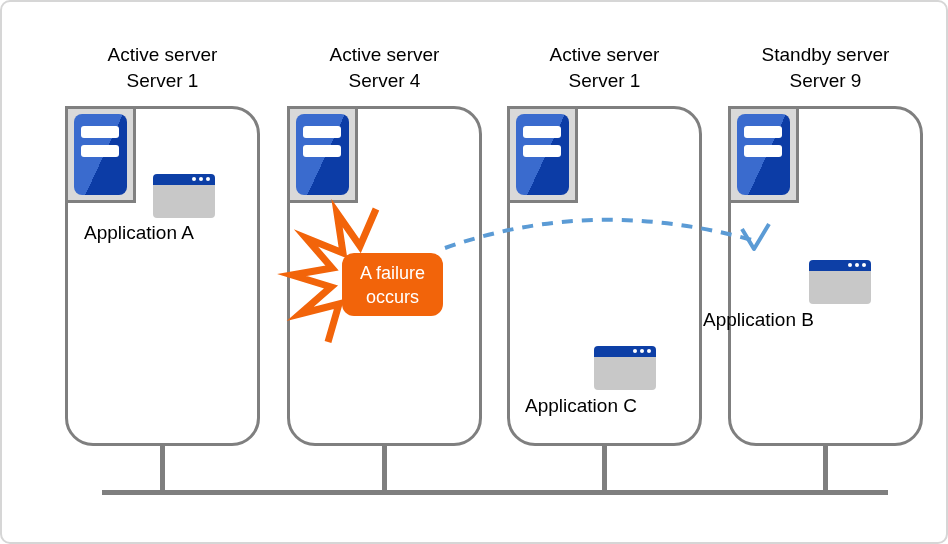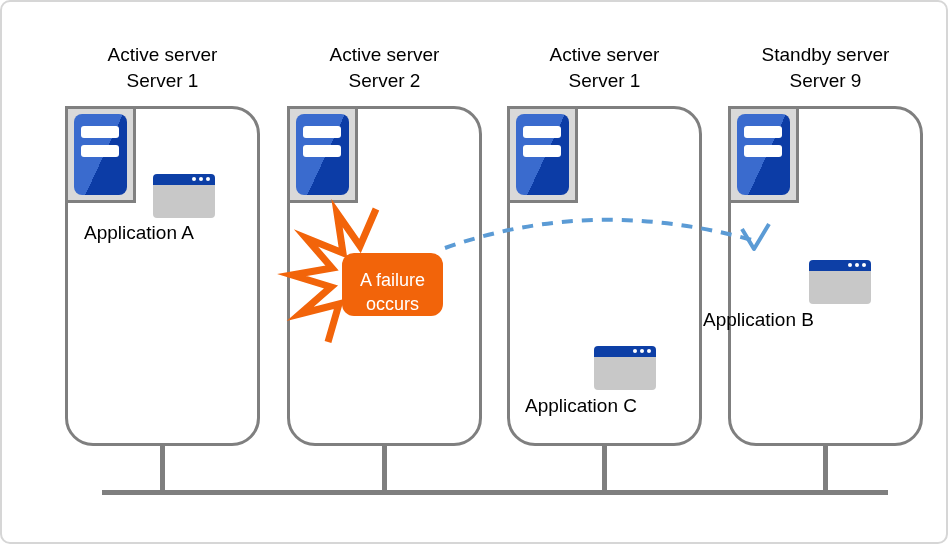--- a/index.html
+++ b/index.html
@@ -29,38 +29,38 @@
   .tower-bar.b2 { top:31px; }
   .app-icon { position:absolute; width:62px; height:44px; z-index:2; }
   .app-titlebar { position:relative; height:11px; background:#0D3FA6; border-radius:4px 4px 0 0; }
   .app-dots { position:absolute; right:5px; top:3px; display:flex; gap:3px; }
   .app-dots i { width:4px; height:4px; border-radius:50%; background:#fff; }
   .app-body { height:33px; background:#C8C8C8; border-radius:0 0 4px 4px; }
   .app-label { position:absolute; width:200px; font-size:19px; z-index:2; }
   .failure-box {
     position:absolute; left:340px; top:251px; width:101px; height:63px; box-sizing:border-box;
     background:#F2640A; border-radius:12px; color:#fff; font-size:18px; line-height:24px;
-    text-align:center; display:flex; flex-direction:column; justify-content:flex-end; z-index:4;
+    text-align:center; display:flex; flex-direction:column; justify-content:center; z-index:4;
   }
   .overlay { position:absolute; left:0; top:0; width:948px; height:544px; z-index:3; }
   .connector { position:absolute; width:5px; background:#7F7F7F; top:442px; height:48px; z-index:0; }
   .bus { position:absolute; left:100px; top:488px; width:786px; height:5px; background:#7F7F7F; }
 </style>
 </head>
 <body>
 
 <div class="frame">
 
   <div class="server-header" style="left:63px">
     <div>Active server</div>
     <div>Server 1</div>
   </div>
   <div class="server-header" style="left:285px">
     <div>Active server</div>
-    <div>Server 2</div>
+    <div>Server 4</div>
   </div>
   <div class="server-header" style="left:505px">
     <div>Active server</div>
     <div>Server 1</div>
   </div>
   <div class="server-header" style="left:726px">
     <div>Standby server</div>
     <div>Server 9</div>
   </div>
 

